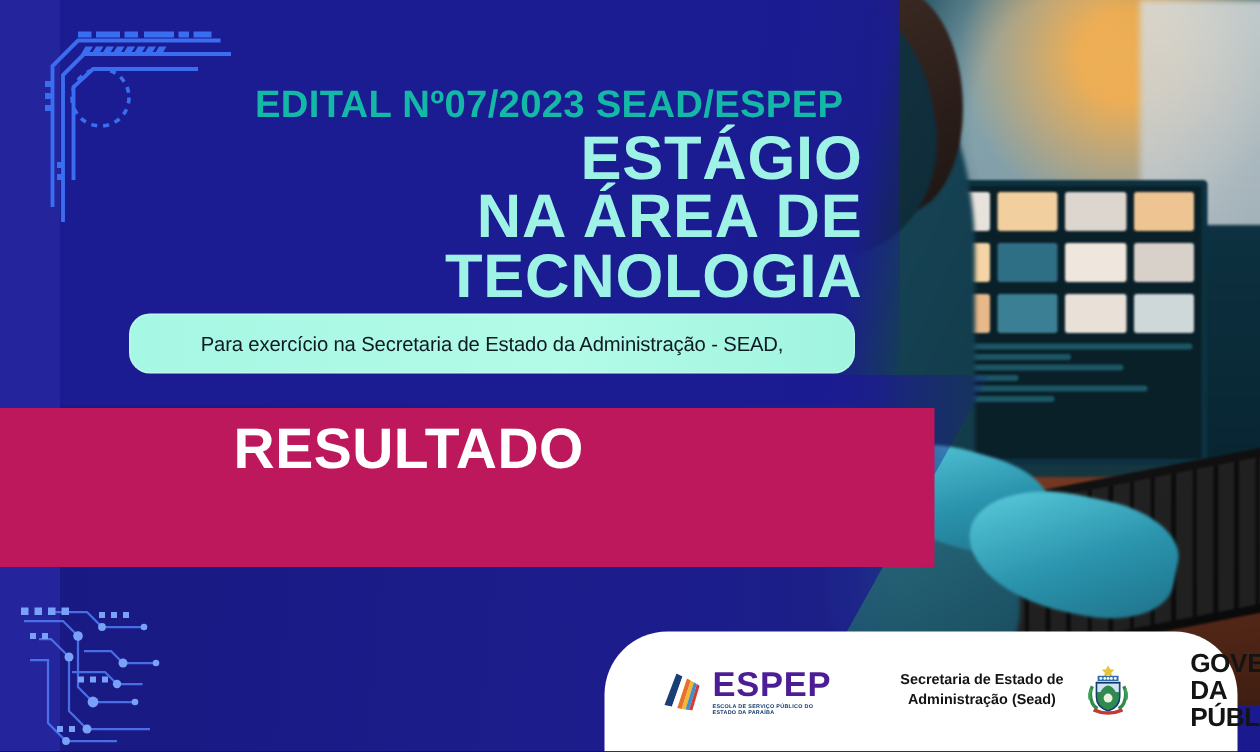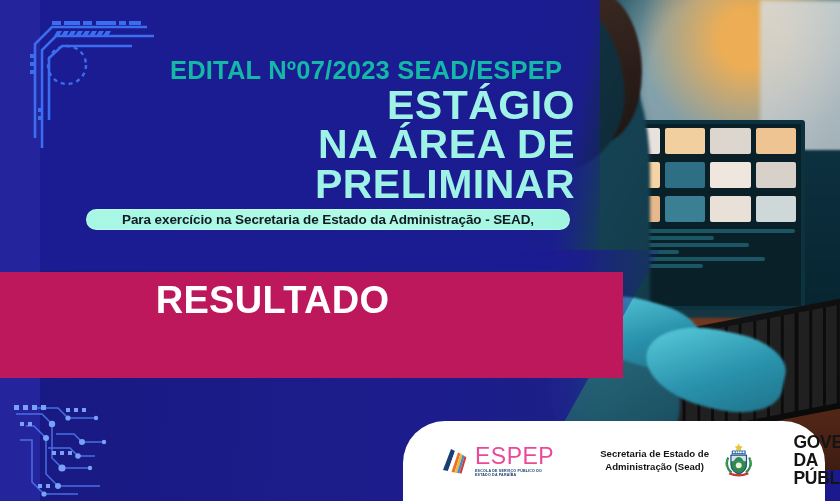--- a/index.html
+++ b/index.html
@@ -117,24 +117,24 @@
     position:absolute;left:170px;top:56px;width:400px;
     color:#14b8a6;font-size:25.5px;font-weight:bold;letter-spacing:.2px;
     white-space:nowrap;
   }
   .bigtitle{
     position:absolute;left:0;top:86px;width:575px;
     text-align:right;color:#9ff3e6;font-weight:bold;font-size:41px;
     line-height:.96;letter-spacing:.5px;
   }
   .pill{
-    position:absolute;left:86px;top:209px;width:484px;height:21px;
+    position:absolute;left:86px;top:209px;width:484px;height:40px;
     background:linear-gradient(90deg,#a6f7e4,#b2fbe7 60%,#a0f4e0);
     border-radius:14px;display:flex;align-items:center;justify-content:center;
-    color:#0f1a24;font-size:13.5px;font-weight:bold;letter-spacing:-.1px;
+    color:#0f1a24;font-size:13.5px;font-weight:normal;letter-spacing:-.1px;
     box-shadow:0 0 0 1px rgba(255,255,255,.25) inset;
   }
   .result-banner{
     position:absolute;left:0;top:272px;width:623px;height:106px;
     background:#be185d;
   }
   .result-banner .txt{
     position:absolute;left:0;top:9px;width:545px;text-align:center;
     color:#fff;font-weight:bold;font-size:38px;line-height:1.02;letter-spacing:.3px;
   }
@@ -143,21 +143,21 @@
   .logobar{
     position:absolute;left:403px;top:421px;width:422px;height:80px;
     background:#ffffff;border-radius:42px 42px 0 0;
     display:flex;align-items:center;
   }
   .logobar-inner{display:flex;align-items:center;gap:14px;padding-left:36px;}
 
   .espep{display:flex;align-items:center;gap:6px;}
   .espep-mark{width:30px;height:30px;position:relative;}
   .espep-text{display:flex;flex-direction:column;line-height:1;}
-  .espep-name{font-size:23px;font-weight:normal;color:#ec4899;letter-spacing:.5px;}
+  .espep-name{font-size:23px;font-weight:bold;color:#4c1d95;letter-spacing:.5px;}
   .espep-sub{font-size:3.6px;font-weight:bold;color:#123a6b;letter-spacing:.2px;margin-top:2px;}
 
   .sead{
     font-size:9.6px;font-weight:bold;color:#141414;text-align:center;
     line-height:1.35;white-space:nowrap;margin-left:32px;
   }
   .gov{display:flex;align-items:center;gap:7px;}
   .gov-text{display:flex;flex-direction:column;line-height:1.02;margin-left:32px;}
   .gov-text span{font-size:17.5px;font-weight:bold;color:#141414;letter-spacing:-.3px;}
 </style>
@@ -283,21 +283,21 @@
       <rect x="38" y="88" width="4" height="4"></rect>
         <rect x="46" y="88" width="4" height="4"></rect>
     </g>
   </svg>
 
   <div class="edital">EDITAL Nº07/2023 SEAD/ESPEP</div>
 
   <div class="bigtitle">
     <div>ESTÁGIO</div>
     <div>NA ÁREA DE</div>
-    <div>PRELIMINAR</div>
+    <div>TECNOLOGIA</div>
   </div>
 
   <div class="pill">Para exercício na Secretaria de Estado da Administração - SEAD,</div>
 
   <div class="result-banner">
     <div class="txt">
       <div>RESULTADO</div>
     </div>
   </div>
 

